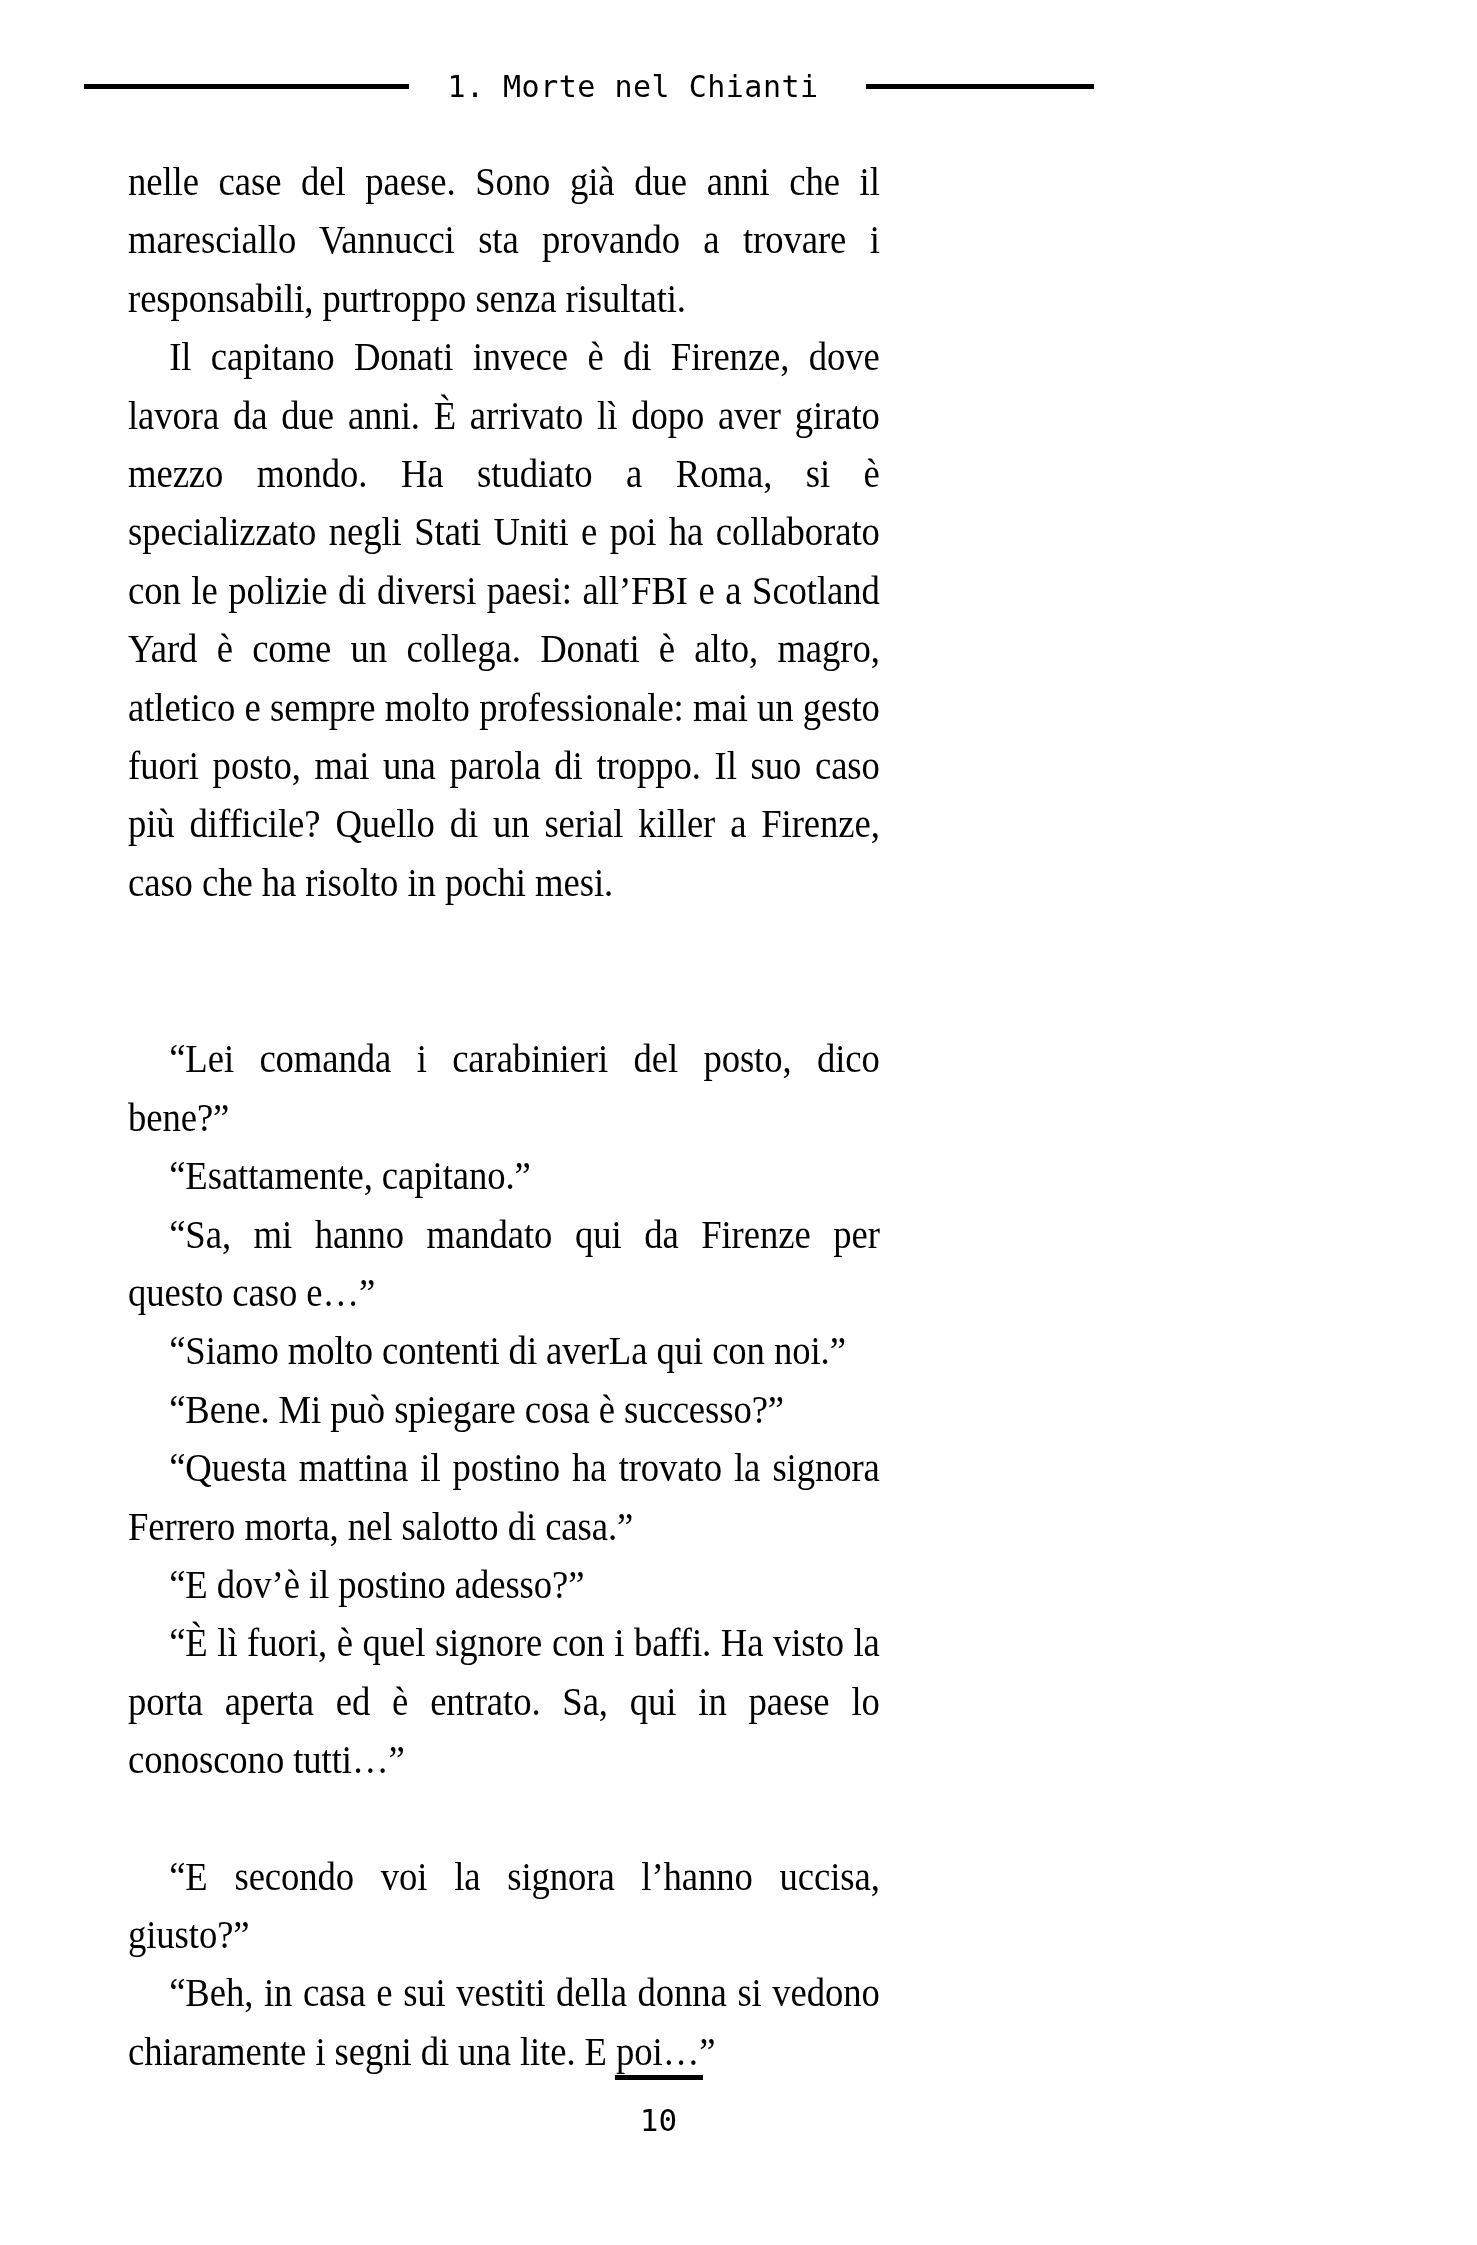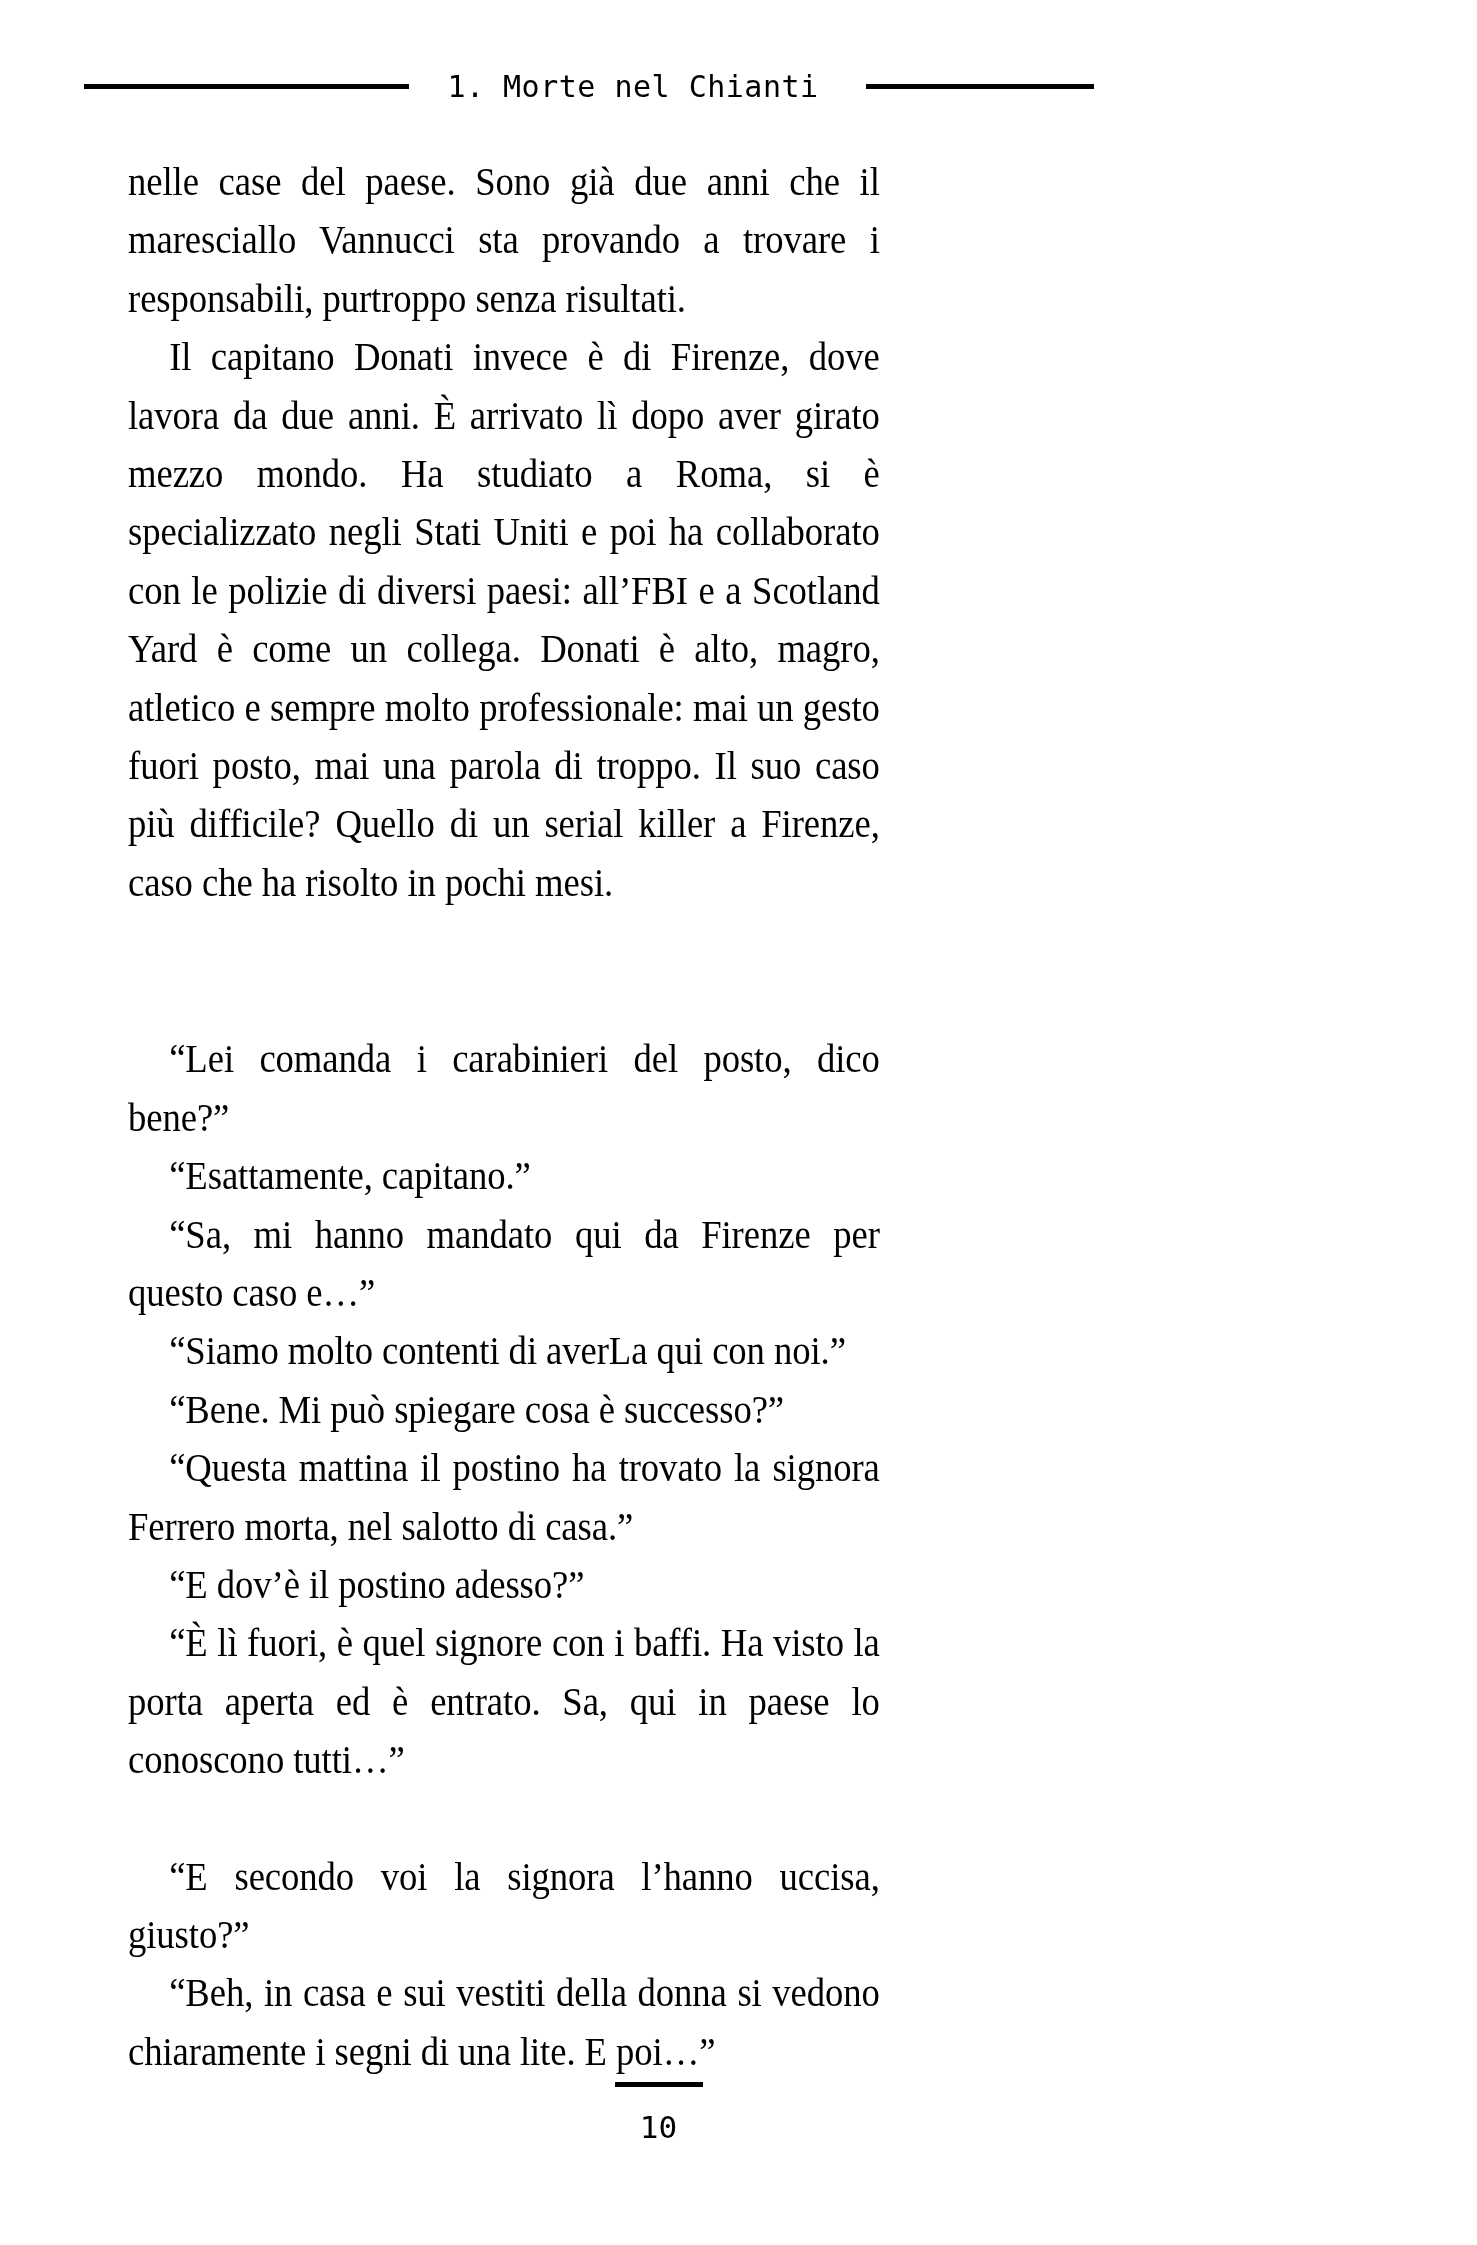--- a/index.html
+++ b/index.html
@@ -82,21 +82,21 @@
   .para.noindent { text-indent: 0; }
 
   
   .block-gap-large { height: 118px; }
   .block-gap-small { height: 58px; }
 
   
   .footer {
     position: absolute;
     left: 0;
-    bottom: 1px;
+    bottom: 8px;
     width: 1317px;
     height: 190px;
   }
   .footer-rule {
     position: absolute;
     left: 50%;
     transform: translateX(-50%);
     top: 28px;
     width: 88px;
     height: 5px;

